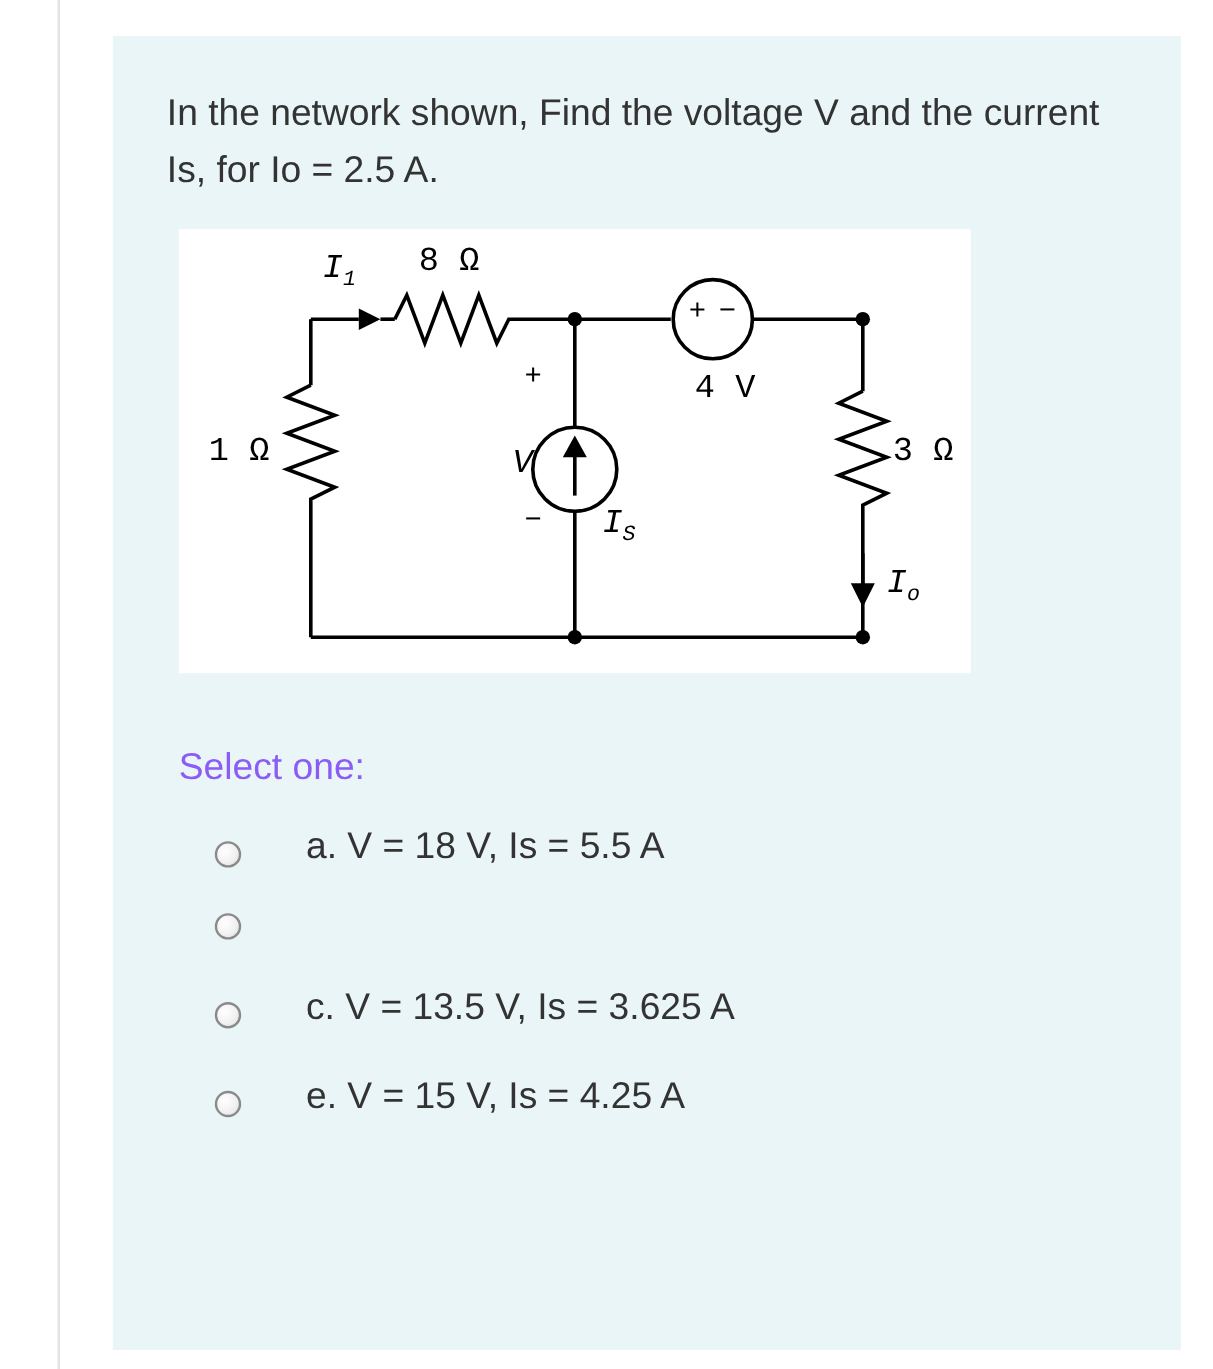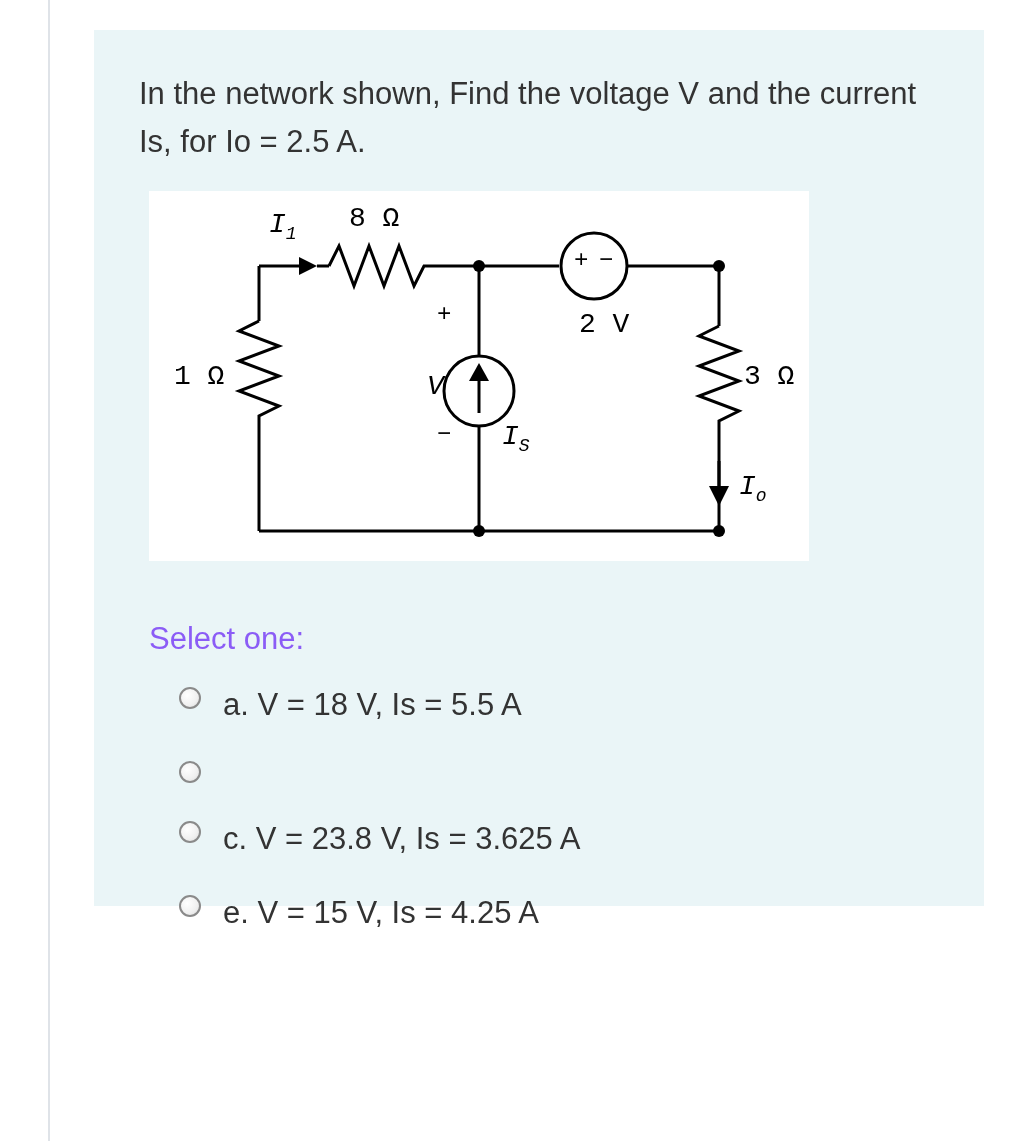--- a/index.html
+++ b/index.html
@@ -16,21 +16,21 @@
     top: 0;
     width: 2px;
     height: 1141px;
     background: #dfe3e8;
   }
   .card {
     position: absolute;
     left: 94px;
     top: 30px;
     width: 890px;
-    height: 876px;
+    height: 1095px;
     background: #eaf5f7;
     padding: 40px 45px 40px 45px;
   }
   .question-text {
     font-size: 31px;
     color: #333;
     line-height: 1.55;
     margin-bottom: 25px;
   }
   .diagram-box {
@@ -55,23 +55,24 @@
   }
   .node { fill:#000; }
   .select-one {
     font-size: 31px;
     color:#8b5cf6;
     margin-bottom: 30px;
     margin-left: 10px;
   }
   .option-row {
     display:flex;
-    align-items:flex-start;
+    align-items:flex-end;
     margin-left: 40px;
     margin-bottom: 38px;
+    gap: 32px;
   }
   .radio {
     width: 22px;
     height: 22px;
     border-radius: 50%;
     border: 2px solid #8a8a8a;
     background: radial-gradient(circle at 35% 35%, #ffffff 0%, #f0f0f0 60%, #d8d8d8 100%);
     margin-right: 22px;
     flex-shrink:0;
   }
@@ -128,21 +129,21 @@
       <line x1="570" y1="270" x2="570" y2="300" stroke="#000" stroke-width="3"></line>
       <polygon points="560,295 570,315 580,295" fill="#000"></polygon>
     </svg>
 
     <div class="comp-text" style="left:120px; top:18px; font-style:italic;">
       <span>I</span><sub style="font-size:18px;">1</sub>
     </div>
     <div class="comp-text" style="left:200px; top:12px;">8 Ω</div>
     <div class="comp-text" style="left:25px; top:170px;">1 Ω</div>
     <div class="comp-text" style="left:595px; top:170px;">3 Ω</div>
-    <div class="comp-text" style="left:430px; top:118px;">2 V</div>
+    <div class="comp-text" style="left:430px; top:118px;">4 V</div>
 
     <div class="comp-text" style="left:425px; top:56px; font-size:24px;">+</div>
     <div class="comp-text" style="left:450px; top:56px; font-size:24px;">−</div>
 
     <div class="comp-text" style="left:288px; top:110px; font-size:24px;">+</div>
     <div class="comp-text" style="left:278px; top:180px; font-style:italic;">V</div>
     <div class="comp-text" style="left:288px; top:230px; font-size:24px;">−</div>
 
     <div class="comp-text" style="left:353px; top:230px; font-style:italic;">
       <span>I</span><sub style="font-size:18px;">S</sub>
@@ -157,20 +158,20 @@
 
   <div class="option-row">
     <div class="radio"></div>
     <div class="option-text">a. V = 18 V, Is = 5.5 A</div>
   </div>
   <div class="option-row">
     <div class="radio"></div>
   </div>
   <div class="option-row">
     <div class="radio"></div>
-    <div class="option-text">c. V = 23.8 V, Is = 3.625 A</div>
+    <div class="option-text">c. V = 13.5 V, Is = 3.625 A</div>
   </div>
   <div class="option-row" style="margin-bottom:0;">
     <div class="radio"></div>
     <div class="option-text">e. V = 15 V, Is = 4.25 A</div>
   </div>
 
 </div>
 
 </body></html>

